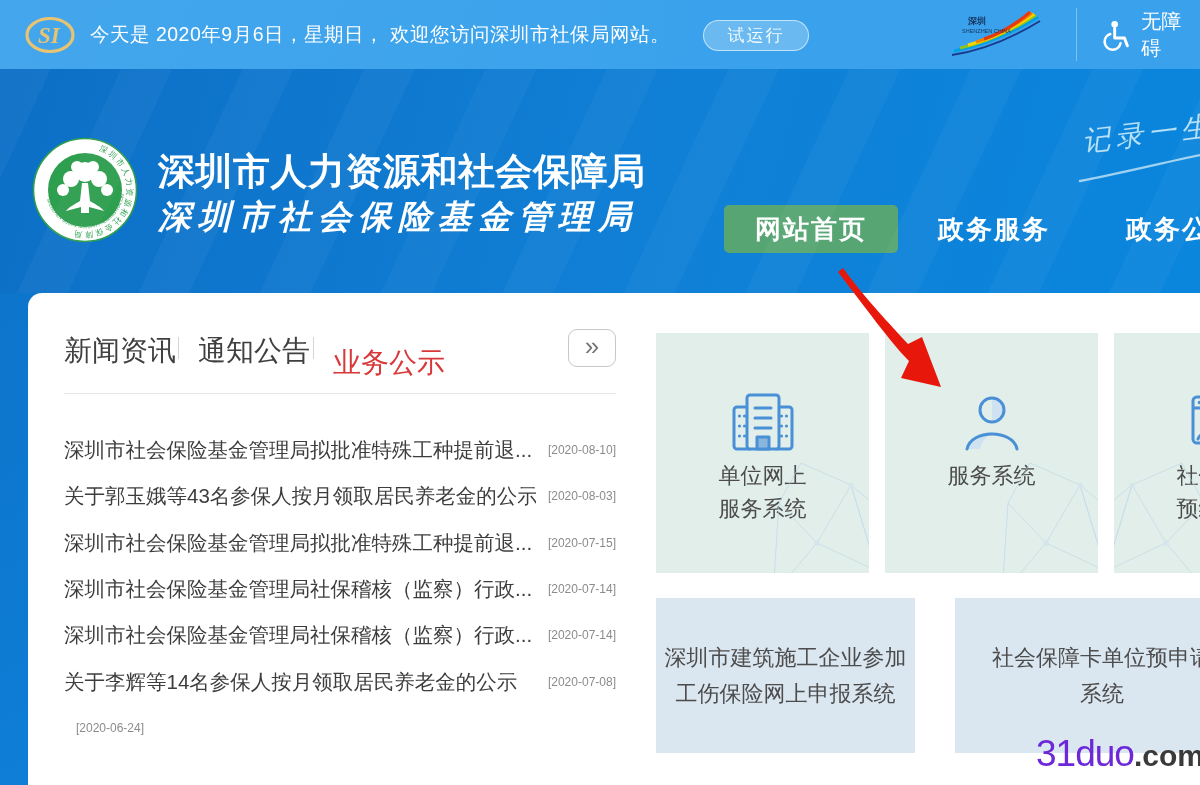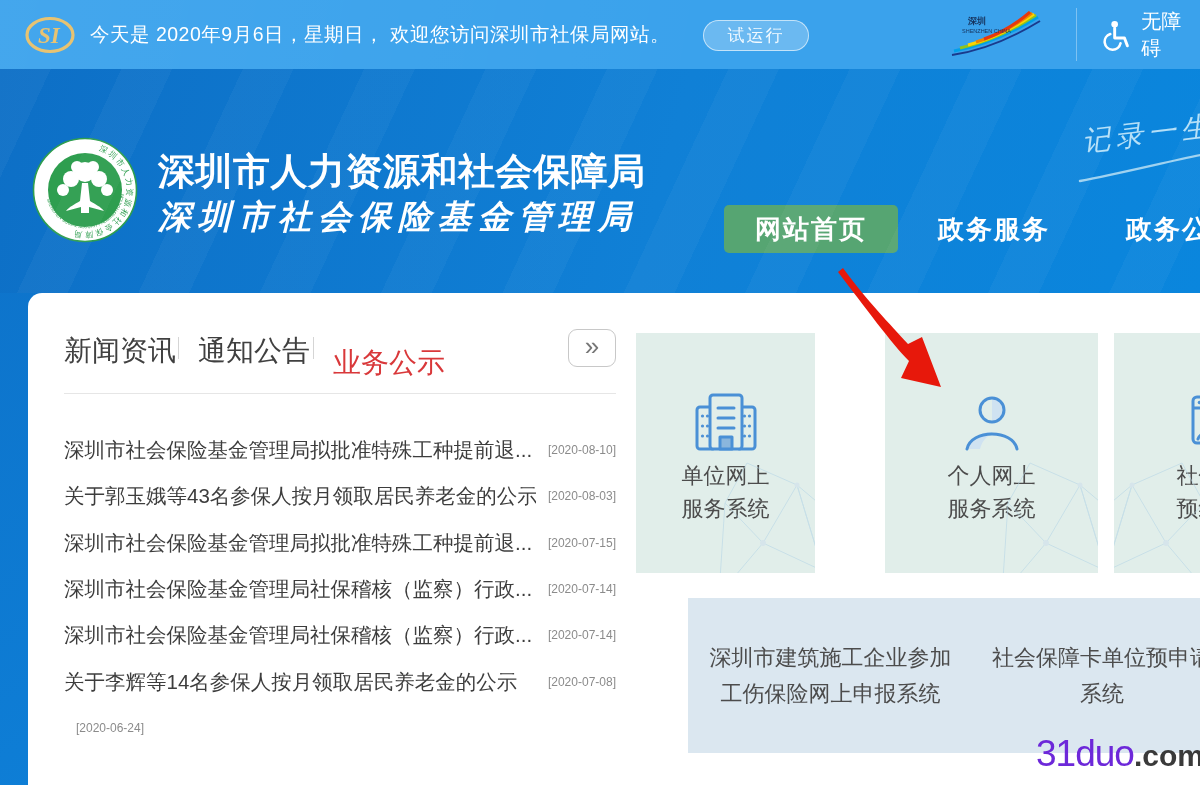--- a/index.html
+++ b/index.html
@@ -191,21 +191,21 @@
   <li class="news-item">
     <span class="news-title">关于李辉等14名参保人按月领取居民养老金的公示</span>
     <span class="news-date">[2020-07-08]</span>
   </li>
 
   <li class="news-item">
     <span class="news-date">[2020-06-24]</span>
   </li>
 </ul>
 
-  <div class="card card-top" style="left:608px;width:179px">
+  <div class="card card-top" style="left:628px;width:213px">
     <svg class="card-icon" width="66" height="62" viewBox="0 0 66 62">
       <g stroke="#4a90d6" stroke-width="3" fill="none" stroke-linejoin="round">
         <rect x="4" y="16" width="18" height="42" rx="3"></rect>
         <rect x="44" y="16" width="18" height="42" rx="3"></rect>
         <rect x="17" y="4" width="32" height="54" rx="3" fill="#e1eeea"></rect>
         <path d="M25,17 H41 M25,27 H41 M25,37 H41" stroke-linecap="round"></path>
         <rect x="27" y="46" width="12" height="12" fill="#8ab6dd"></rect>
       </g>
       <g fill="#4a90d6">
         <circle cx="9.5" cy="25" r="1.6"></circle>
@@ -232,21 +232,20 @@
   </div>
 
   <div class="card card-top" style="left:857px;width:213px">
     <svg class="card-icon" width="66" height="62" viewBox="0 0 66 62">
       <path d="M33,7 a12,12 0 0 1 0,24 Z" fill="#cfe2f1"></path>
       <circle cx="33" cy="19" r="12" stroke="#4a90d6" stroke-width="3" fill="none"></circle>
       <path d="M33,41 C22,41 11,47 8,58 L21,58 C23,50 28,45 33,43 Z" fill="#cfe2f1"></path>
       <path d="M8,58 C12,38 54,38 58,58" stroke="#4a90d6" stroke-width="3" fill="none" stroke-linecap="round"></path>
     </svg>
     <div class="card-label">
-      <div>个人网上</div>
       <div>服务系统</div>
     </div>
     <svg class="mesh mesh-br" width="130" height="150" viewBox="0 0 130 150">
         <use href="#mesh"></use>
       </svg>
   </div>
 
   <div class="card card-top" style="left:1086px;width:213px">
     <svg class="card-icon" width="62" height="58" viewBox="0 0 62 58">
       <g stroke="#4a90d6" stroke-width="3" fill="none" stroke-linejoin="round">
@@ -260,21 +259,21 @@
     </svg>
     <div class="card-label">
       <div>社保业务</div>
       <div>预约系统</div>
     </div>
     <svg class="mesh mesh-bl" width="130" height="150" viewBox="0 0 130 150">
         <use href="#mesh"></use>
       </svg>
   </div>
 
-  <div class="card card-bottom" style="left:660px;width:285px">
+  <div class="card card-bottom" style="left:628px;width:259px">
     <div class="card-label2">
       <div>深圳市建筑施工企业参加</div>
       <div>工伤保险网上申报系统</div>
     </div>
   </div>
   <div class="card card-bottom" style="left:927px;width:294px">
     <div class="card-label2">
       <div>社会保障卡单位预申请</div>
       <div>系统</div>
     </div>

